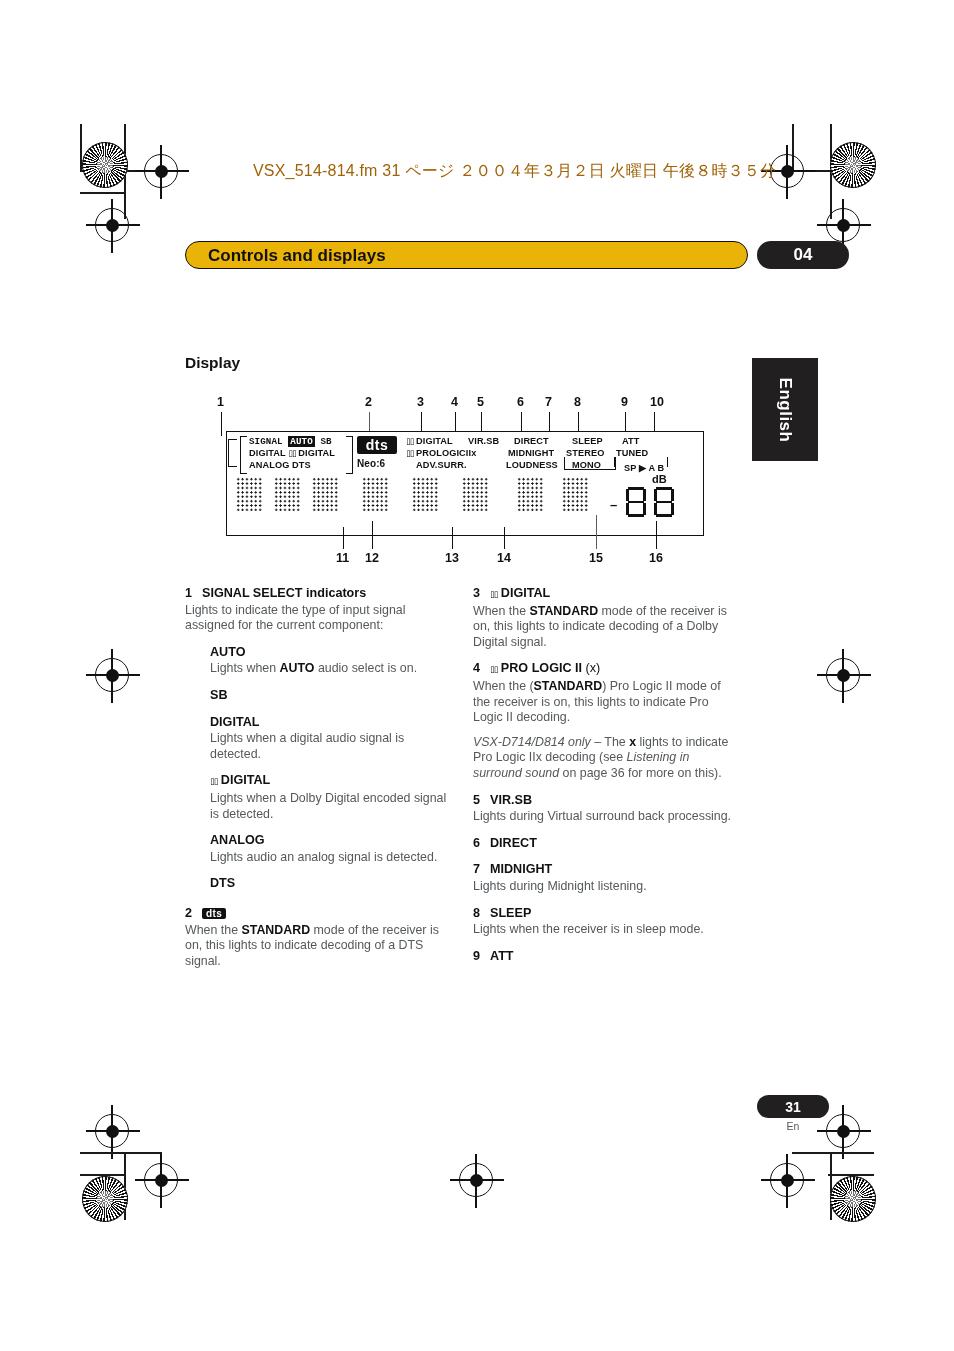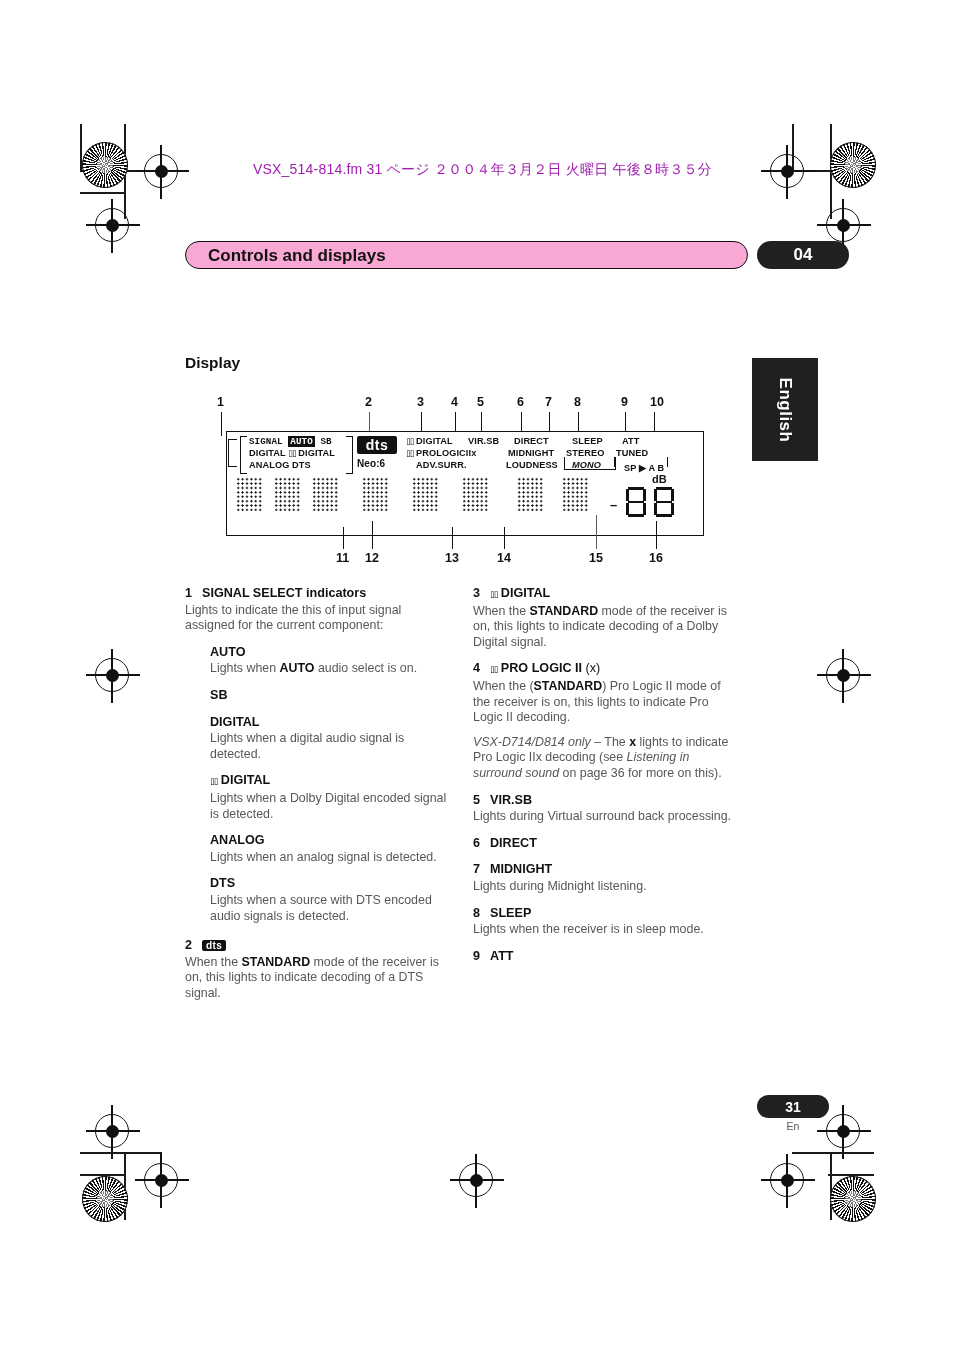--- a/index.html
+++ b/index.html
@@ -17,26 +17,26 @@
            border-radius:50%;background:#111;}
   .sunburst{position:absolute;width:46px;height:46px;border-radius:50%;
             background:
               repeating-conic-gradient(#111 0 4.5deg,#fff 4.5deg 9deg);
             box-shadow:0 0 0 1px #111 inset;}
   .sunburst:after{content:"";position:absolute;left:50%;top:50%;width:16px;height:16px;
             margin:-8px 0 0 -8px;border-radius:50%;
             background:repeating-conic-gradient(#777 0 9deg,#fff 9deg 18deg);}
 
   
-  .filehdr{position:absolute;left:253px;top:161px;font-size:14px;letter-spacing:.2px;
-           color:#a21caf;white-space:nowrap;}
+  .filehdr{position:absolute;left:253px;top:161px;font-size:16px;letter-spacing:.2px;
+           color:#a16207;white-space:nowrap;}
 
   
   .chapbar{position:absolute;left:185px;top:241px;width:563px;height:28px;
-           border:1.6px solid #111;border-radius:14px;box-sizing:border-box;background:#f9a8d4;}
+           border:1.6px solid #111;border-radius:14px;box-sizing:border-box;background:#eab308;}
   .chaptitle{position:absolute;left:22px;top:4px;font-size:17px;font-weight:bold;color:#111;}
   .chapnum{position:absolute;left:757px;top:241px;width:92px;height:28px;background:#211f1f;
            border-radius:14px;color:#fff;font-size:17px;font-weight:bold;
            display:flex;align-items:center;justify-content:center;}
 
   
   .engtab{position:absolute;left:752px;top:358px;width:66px;height:103px;background:#211f1f;}
   .engtab span{position:absolute;left:50%;top:50%;transform:translate(-50%,-50%) rotate(90deg);
                color:#fff;font-size:17px;font-weight:bold;white-space:nowrap;letter-spacing:.5px;}
 
@@ -232,21 +232,21 @@
   <div class="ind" style="left:204px;top:65px;">ADV.SURR.</div>
 
   <div class="ind" style="left:256px;top:41px;">VIR.SB</div>
 
   <div class="ind" style="left:302px;top:41px;">DIRECT</div>
   <div class="ind" style="left:296px;top:53px;">MIDNIGHT</div>
   <div class="ind" style="left:294px;top:65px;">LOUDNESS</div>
 
   <div class="ind" style="left:360px;top:41px;">SLEEP</div>
   <div class="ind" style="left:354px;top:53px;">STEREO</div>
-  <div class="ind" style="left:360px;top:65px;font-style:italic;">MONO</div>
+  <div class="ind" style="left:360px;top:65px;">MONO</div>
   <div class="brk" style="left:352px;top:62px;width:50px;height:12px;border-top:none;"></div>
 
   <div class="ind" style="left:410px;top:41px;">ATT</div>
   <div class="ind" style="left:404px;top:53px;">TUNED</div>
   <div class="ind" style="left:412px;top:67px;">SP ▶ A B</div>
   <div class="brk" style="left:402px;top:62px;width:52px;height:10px;border-top:none;border-bottom:none;"></div>
 
   <div class="cell" style="left:24px;top:82px;"></div>
   <div class="cell" style="left:62px;top:82px;"></div>
   <div class="cell" style="left:100px;top:82px;"></div>
@@ -290,39 +290,38 @@
   <div class="callout" style="left:285px;top:156px;">14</div>
   <div class="callout" style="left:377px;top:156px;">15</div>
   <div class="callout" style="left:437px;top:156px;">16</div>
 </div>
 
 <div class="col colL">
 
   <div class="itmhead">
     <span class="num">1</span><span>SIGNAL SELECT indicators</span>
   </div>
-  <p class="p">Lights to indicate the this of input signal assigned for the current component:</p>
+  <p class="p">Lights to indicate the type of input signal assigned for the current component:</p>
 
   <div class="sub">
     <div class="subhead">AUTO</div>
     <p class="p"><span>Lights when </span><b>AUTO</b><span> audio select is on.</span></p>
 
     <div class="subhead">SB</div>
 
     <div class="subhead">DIGITAL</div>
     <p class="p">Lights when a digital audio signal is detected.</p>
 
     <div class="subhead"><span class="dd">▯▯</span> <span>DIGITAL</span></div>
     <p class="p">Lights when a Dolby Digital encoded signal is detected.</p>
 
     <div class="subhead">ANALOG</div>
-    <p class="p">Lights when an analog signal is detected.</p>
+    <p class="p">Lights audio an analog signal is detected.</p>
 
     <div class="subhead">DTS</div>
-    <p class="p">Lights when a source with DTS encoded audio signals is detected.</p>
   </div>
 
   <div class="itmhead" style="margin-top:14px;">
     <span class="num">2</span><span class="logo-inline">dts</span>
   </div>
   <p class="p"><span>When the </span><b>STANDARD</b><span> mode of the receiver is on, this lights to indicate decoding of a DTS signal.</span></p>
 </div>
 
 <div class="col colR">
 

